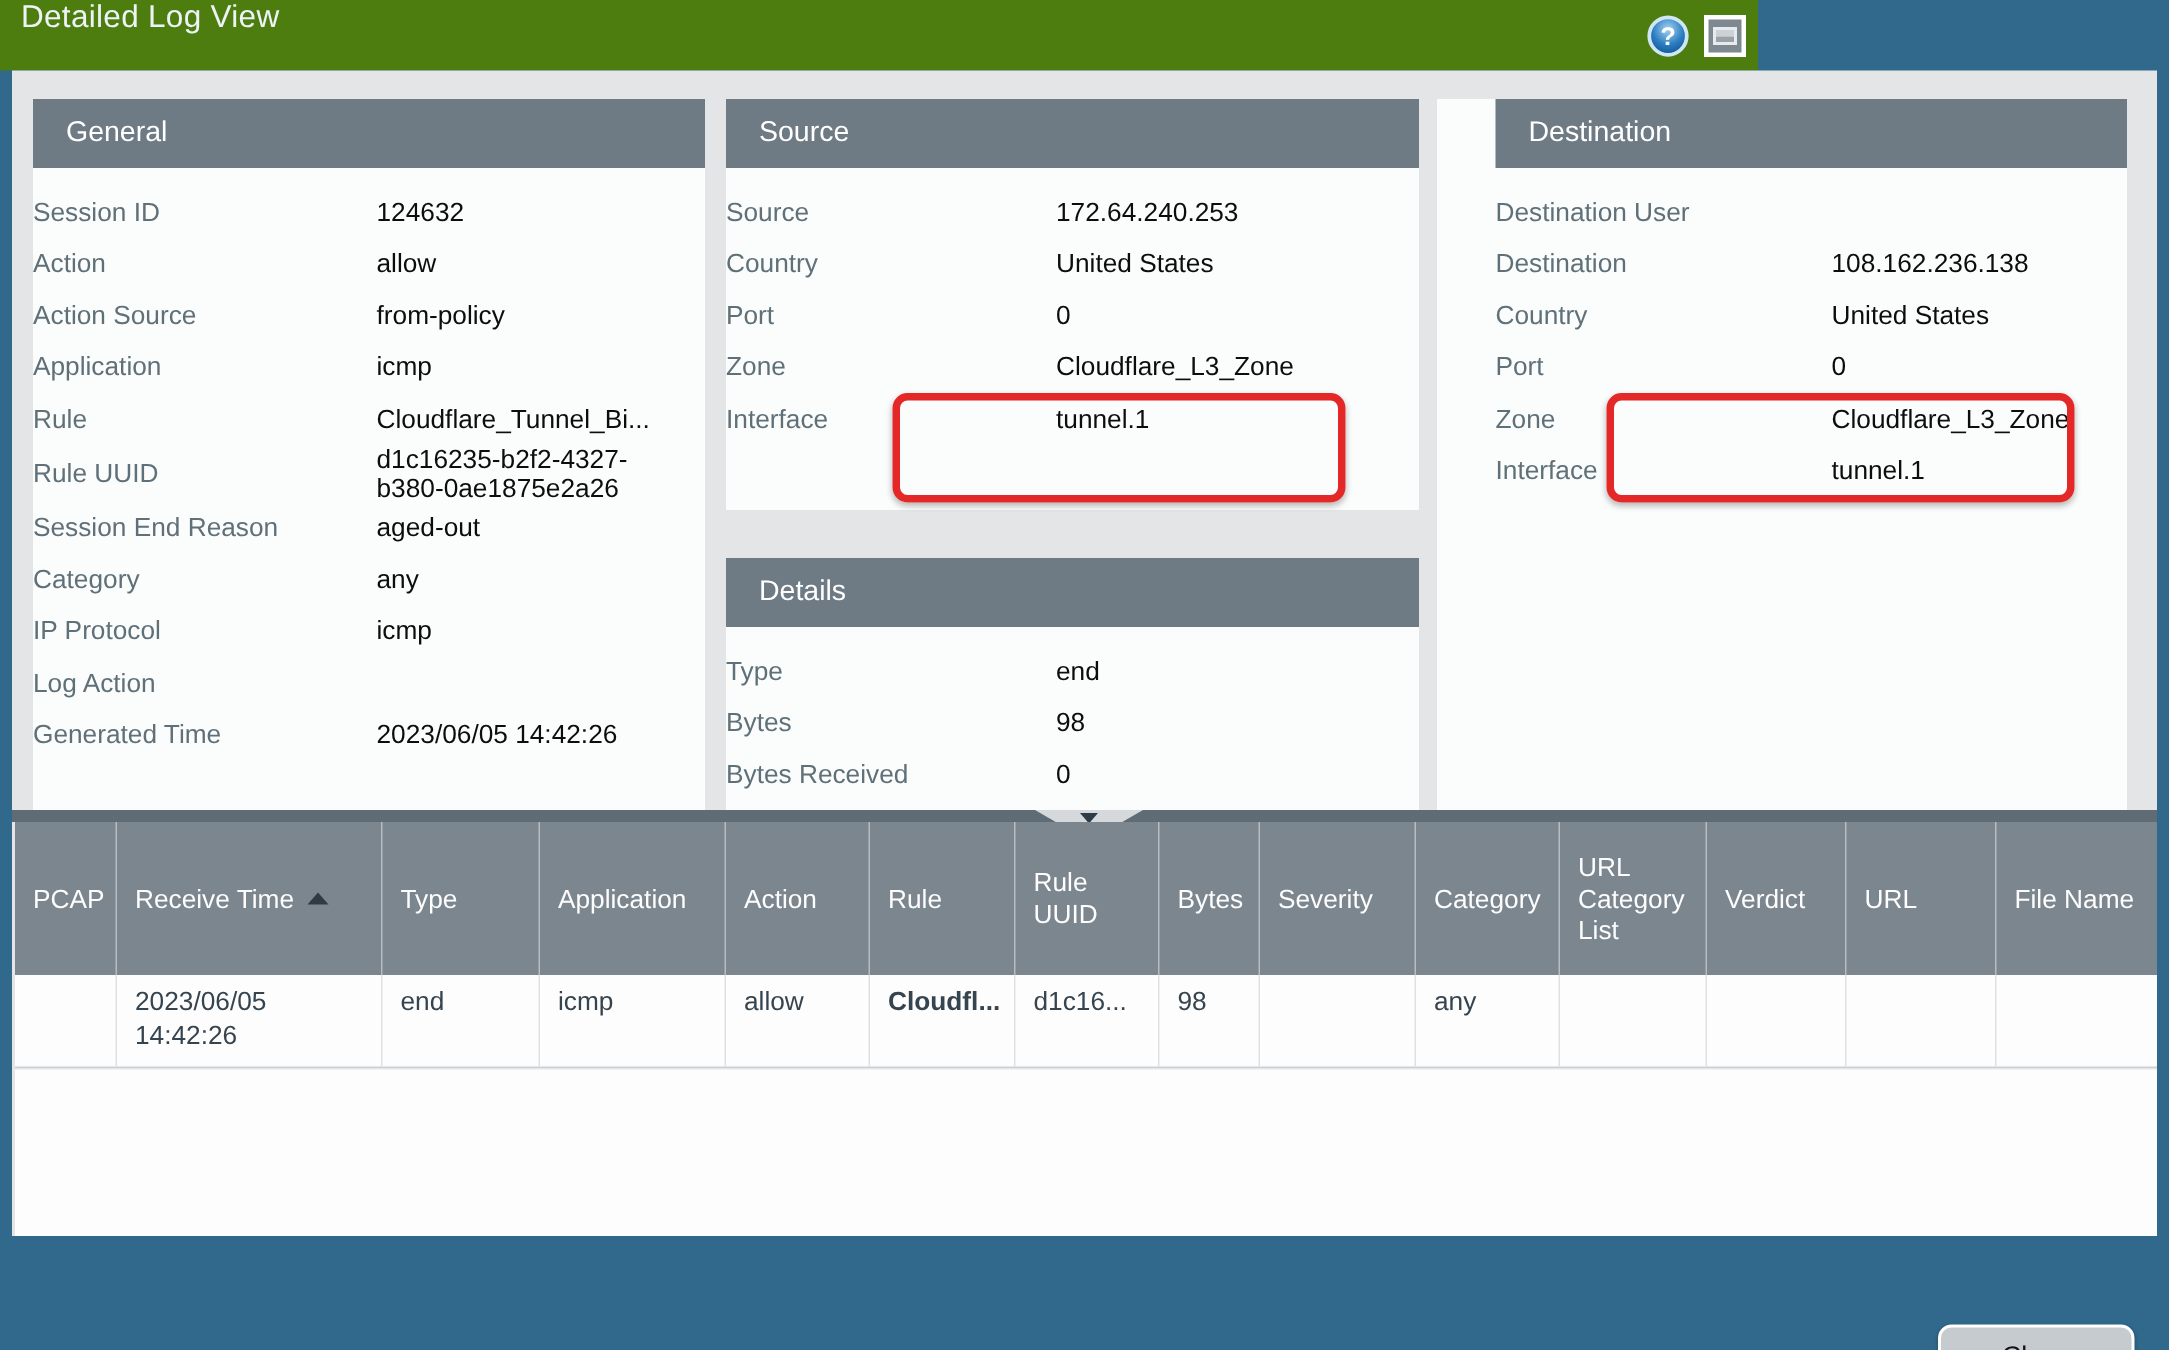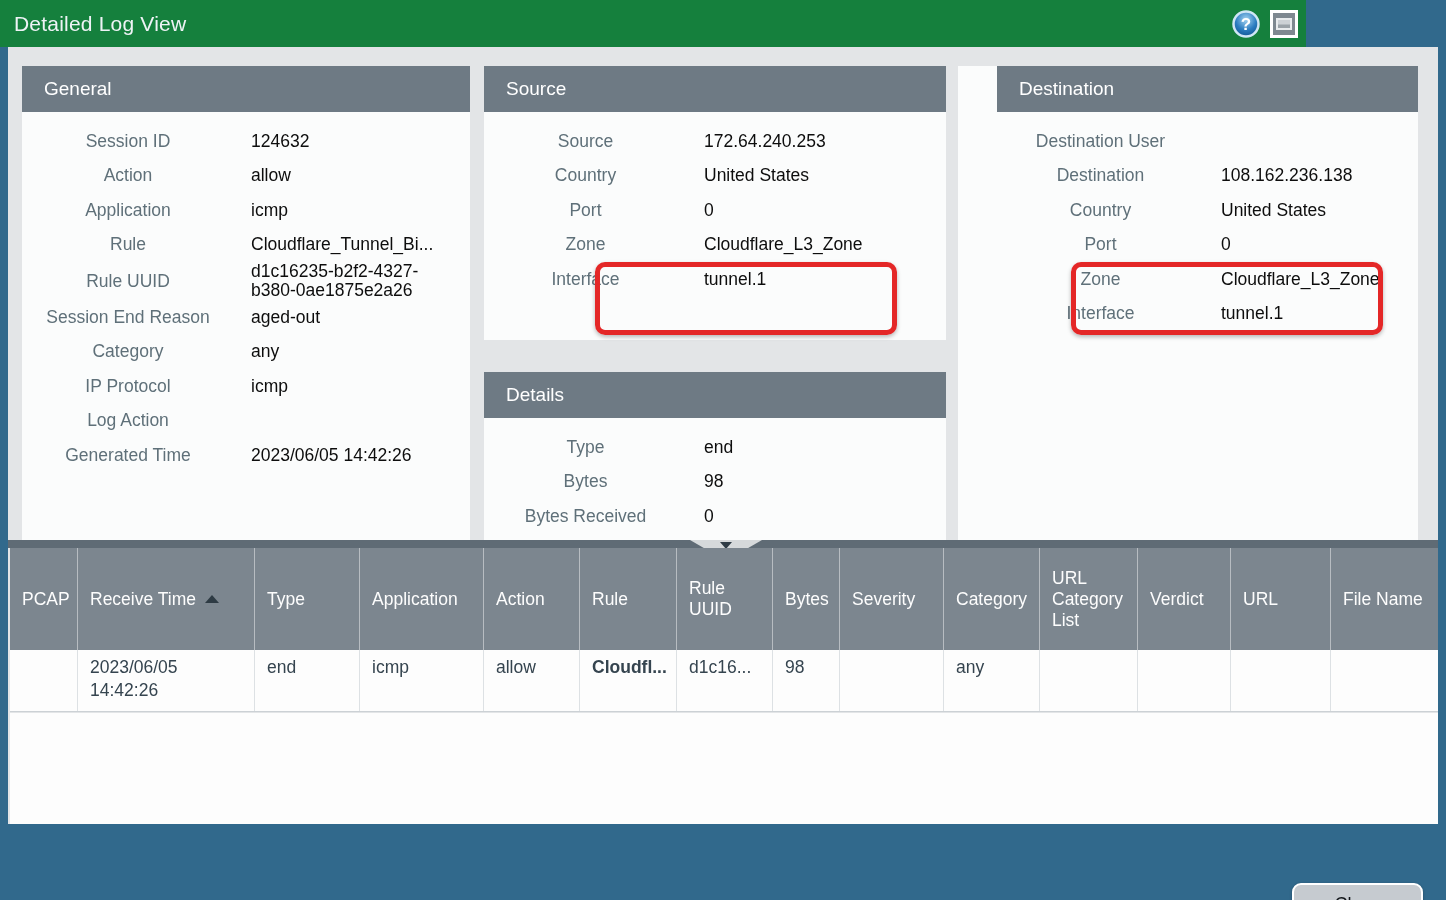--- a/index.html
+++ b/index.html
@@ -1,41 +1,41 @@
 <!DOCTYPE html>
 <html><head>
 <meta charset="utf-8">
 <style>
   * { margin:0; padding:0; box-sizing:border-box; }
   html,body { width:1446px; height:900px; overflow:hidden; }
   body { background:#31698c; font-family:"Liberation Sans","DejaVu Sans",sans-serif; position:relative; }
 
   
-  .titlebar { position:absolute; left:0; top:0; width:1306px; height:47px; background:#15803d; display:flex; align-items:center; }
+  .titlebar { position:absolute; left:0; top:0; width:1172px; height:47px; background:#4d7c0f; display:flex; align-items:flex-start; }
   .titlebar .title { color:#eef3f6; font-size:21px; padding-left:14px; letter-spacing:0.2px; }
   .titlebar-icons { position:absolute; right:8px; top:9px; display:flex; gap:9px; align-items:center; }
   .tb-icon { cursor:pointer; display:block; }
 
   
   .content { position:absolute; left:8px; top:47px; width:1430px; height:777px; background:#e3e5e7; overflow:hidden; }
 
   
   .panel { position:absolute; background:#fbfcfc; }
   .panel-header { height:46px; background:#6e7a84; color:#ffffff; font-size:19px; display:flex; align-items:center; padding-left:22px; }
   .panel-body { position:relative; padding:12px 14px 0 0; overflow:hidden; }
   .panel-general     { left:14px;  top:19px;  width:448px; height:474px; }
   .panel-source      { left:476px; top:19px;  width:462px; height:274px; }
   .panel-details     { left:476px; top:325px; width:462px; height:168px; }
   .panel-destination { left:950px; top:19px;  width:460px; height:474px;padding-left:39px; }
   .panel-general .panel-body, .panel-destination .panel-body { height:428px; }
   .panel-source .panel-body { height:228px; }
   .panel-details .panel-body { height:122px; }
 
   .prow { display:flex; min-height:34.5px; align-items:center; }
-  .plabel { color:#5f7079; font-size:17.5px; text-align:center; flex:0 0 auto; line-height:19px; }
+  .plabel { color:#5f7079; font-size:17.5px; text-align:left; flex:0 0 auto; line-height:19px; }
   .pvalue { color:#0d0d0d; font-size:17.5px; padding-left:17px; line-height:19px; flex:1 1 auto; }
   .panel-general .plabel { width:212px; }
   .panel-source .plabel, .panel-details .plabel { width:203px; }
   .panel-destination .plabel { width:207px; }
 
   .hl-box { position:absolute; border:5px solid #e42727; border-radius:10px; box-shadow:0 2px 4px rgba(0,0,0,0.28); pointer-events:none; }
   .hl-source { left:111px; top:196px; width:302px; height:73px; }
   .hl-destination { left:113px; top:196px; width:312px; height:73px; }
 
   
@@ -94,20 +94,24 @@
     <div class="panel-body">
         <div class="prow">
           <span class="plabel">Session ID</span>
           <span class="pvalue">124632</span>
         </div>
         <div class="prow">
           <span class="plabel">Action</span>
           <span class="pvalue">allow</span>
         </div>
         <div class="prow">
+          <span class="plabel">Action Source</span>
+          <span class="pvalue">from-policy</span>
+        </div>
+        <div class="prow">
           <span class="plabel">Application</span>
           <span class="pvalue">icmp</span>
         </div>
         <div class="prow">
           <span class="plabel">Rule</span>
           <span class="pvalue">Cloudflare_Tunnel_Bi...</span>
         </div>
         <div class="prow">
           <span class="plabel">Rule UUID</span>
           <span class="pvalue">d1c16235-b2f2-4327-b380-0ae1875e2a26</span>

